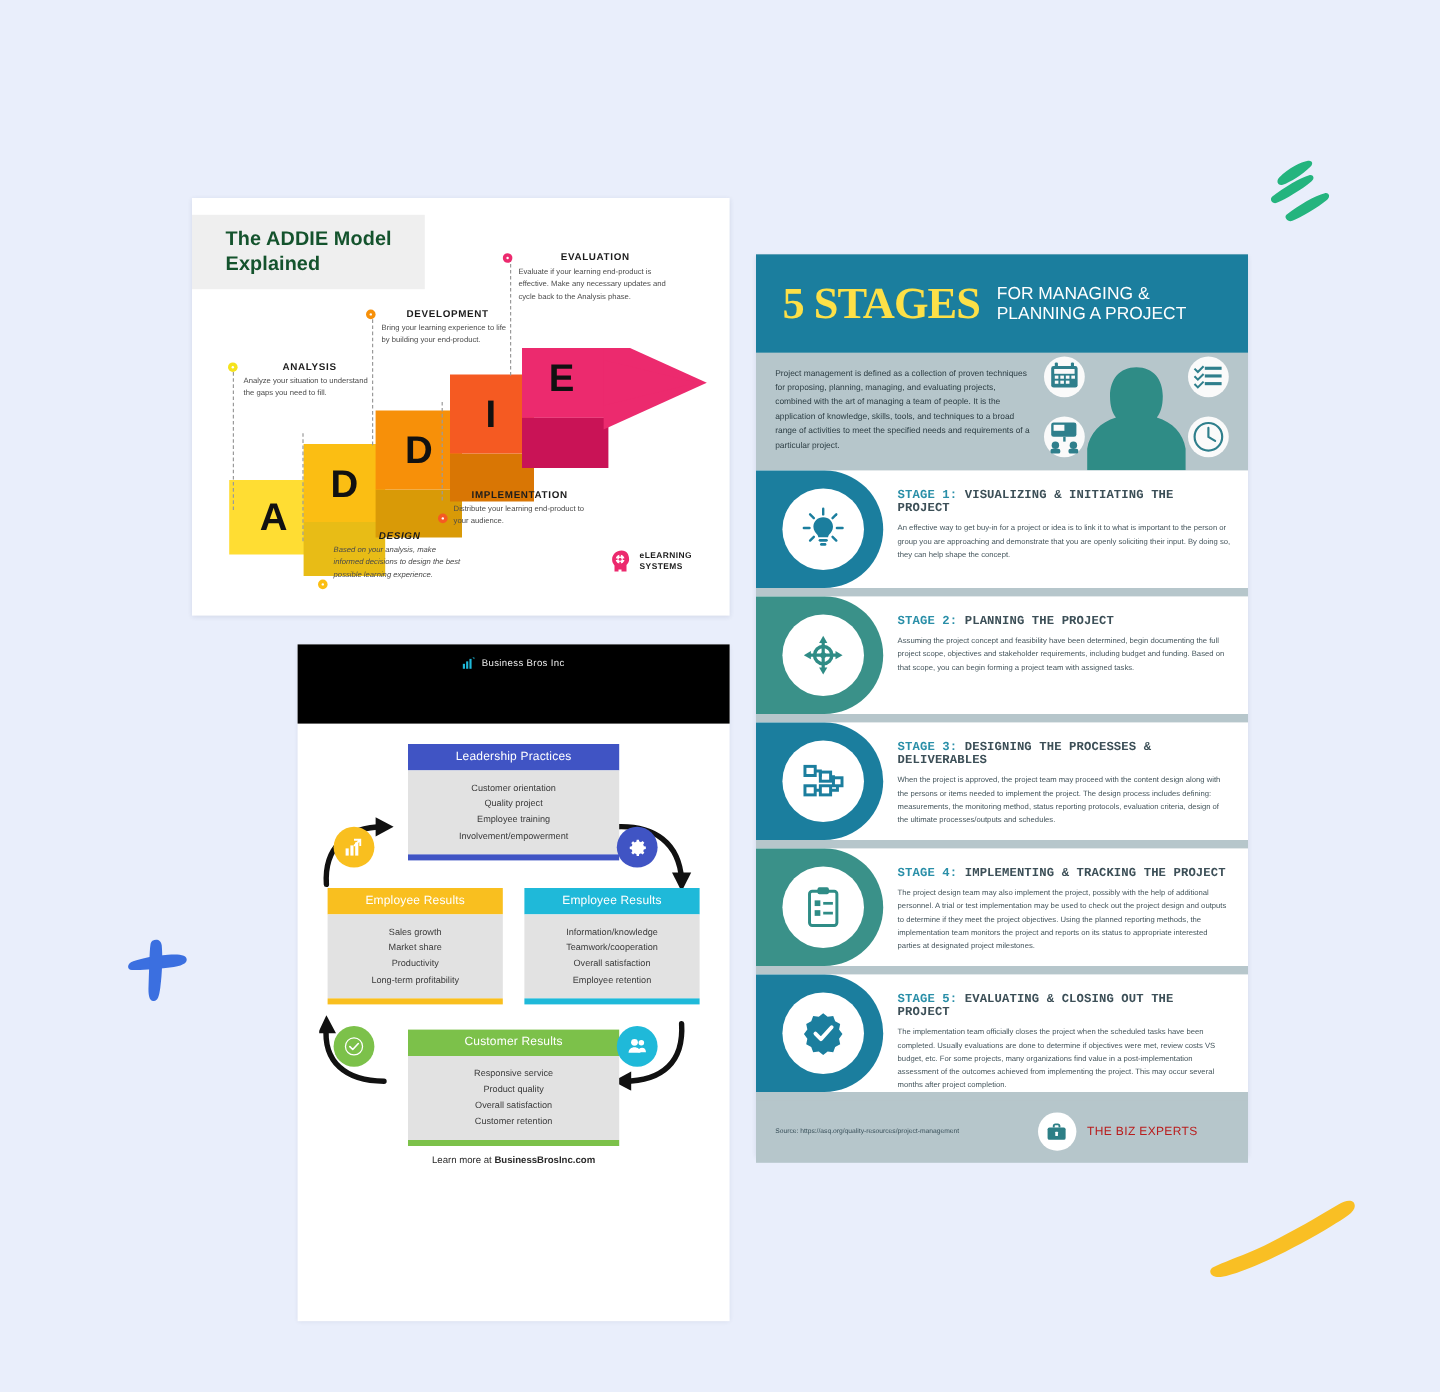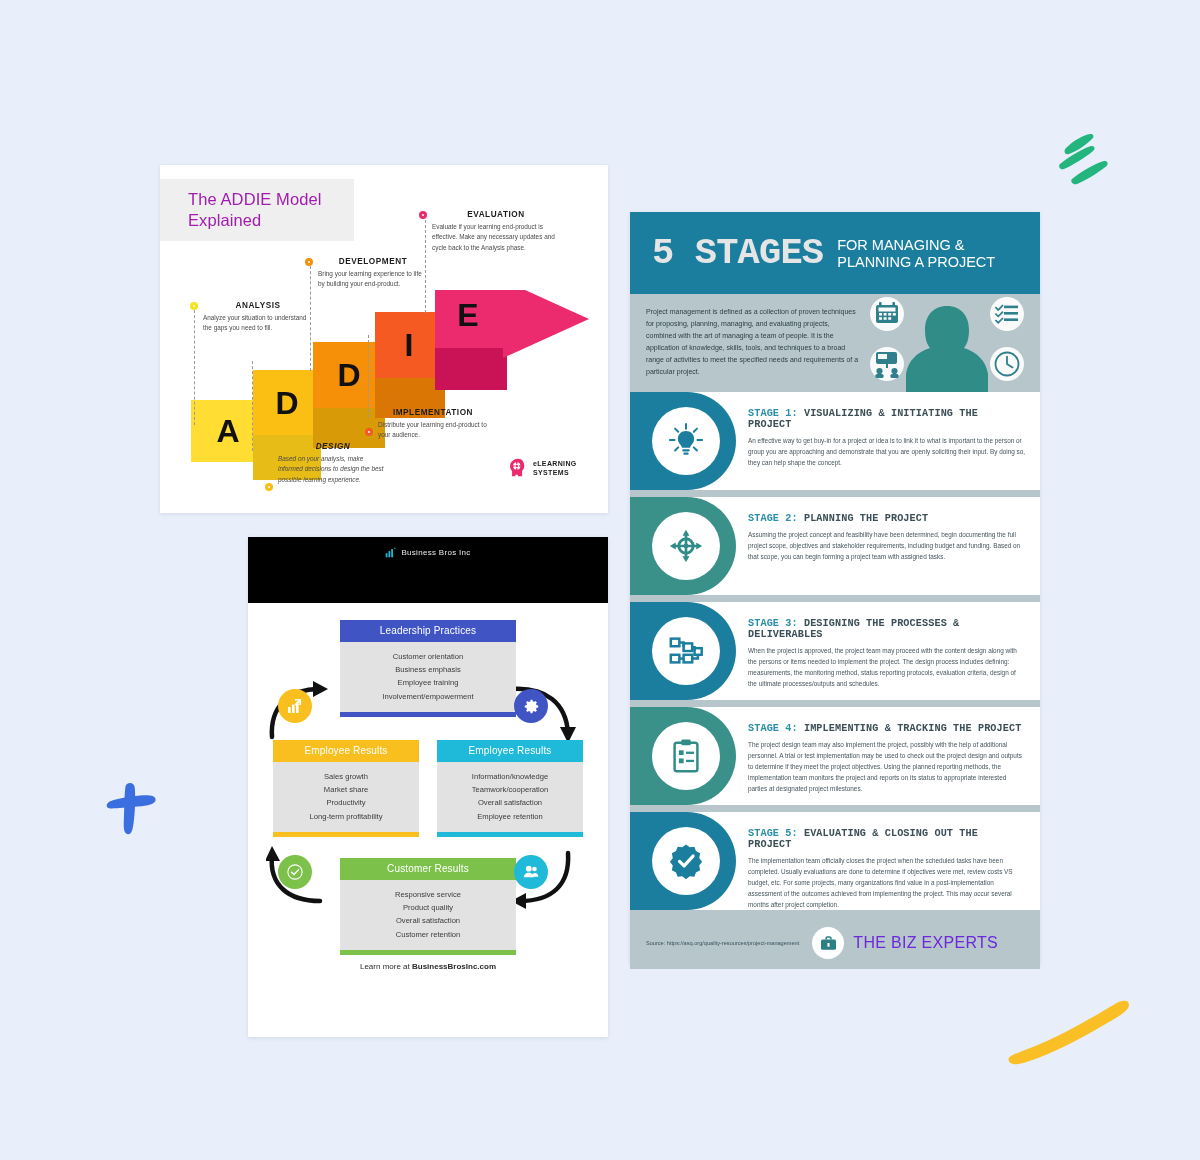--- a/index.html
+++ b/index.html
@@ -19,21 +19,21 @@
   
   .card{ position:absolute; background:#fff; box-shadow:0 1px 4px rgba(30,40,80,.10); }
 
   
   #addie-card{ left:160px; top:165px; width:448px; height:348px; }
   #addie-title-band{
     position:absolute; left:0; top:14px; width:194px; height:62px;
     background:#efefef; display:flex; align-items:center;
   }
   #addie-title{
-    margin-left:28px; font-size:16.5px; font-weight:normal; color:#a21caf;
+    margin-left:28px; font-size:16.5px; font-weight:bold; color:#14532d;
     line-height:1.28; letter-spacing:.1px;
   }
 
   
   .callout{ position:absolute; }
   .callout .c-title{ font-size:8.2px; font-weight:bold; letter-spacing:.55px; color:#1c1c1c;text-align:center; }
   .callout .c-body{ font-size:6.4px; line-height:1.62; color:#4a4a4a; margin-top:3px; width:110px; }
   .dot{
     position:absolute; width:8px; height:8px; border-radius:50%;
     display:flex; align-items:center; justify-content:center;
@@ -52,21 +52,21 @@
 
   
   #elearning-logo{
     position:absolute; left:348px; top:293px; display:flex; align-items:center; gap:5px;
   }
   #elearning-logo .el-text{
     font-size:7px; font-weight:bold; line-height:1.35; color:#1c1c1c; letter-spacing:.35px;
   }
 
   
-  #hpm-card{ left:248px; top:537px; width:360px; height:500px; }
+  #hpm-card{ left:248px; top:537px; width:360px; height:564px; }
   #hpm-header{ background:#000; height:66px; padding-top:10px; text-align:center; }
   #hpm-brand{ display:flex; align-items:center; justify-content:center; gap:5px; }
   #hpm-brand-name{ font-size:8px; color:#e9e9e9; letter-spacing:.3px; }
   #hpm-title{ color:#fff; font-size:16.5px; font-weight:bold; margin-top:9px; letter-spacing:-.1px; }
 
   .hpm-box{ position:absolute; }
   .hpm-box .bx-head{
     text-align:center; color:#fff; font-size:10px; padding:5px 0 6px;
     letter-spacing:.15px;
   }
@@ -95,22 +95,22 @@
     font-size:8px; color:#2a2a2a;
   }
   #hpm-footer b{ font-weight:bold; }
 
   .arrow-svg{ position:absolute; }
 
   
   #stages-card{ left:630px; top:212px; width:410px; height:752px; background:#b6c6cb; }
   #stages-head{ background:#1b7e9e; height:82px; display:flex; align-items:center; padding-left:22px; }
   #stages-head-num{
-    color:#e5e5e5; font-size:37px; font-weight:bold; letter-spacing:-.8px; line-height:1;
-    font-family:Liberation Mono, monospace;
+    color:#fde047; font-size:37px; font-weight:bold; letter-spacing:-.8px; line-height:1;
+    font-family:Liberation Serif, serif;
   }
   #stages-head-sub{ color:#fff; font-size:14.5px; line-height:1.12; margin-left:14px; margin-top:1px; }
 
   #stages-intro{ background:#b6c6cb; padding:12px 16px 10px; position:relative; height:98px; }
   #stages-intro-text{ width:214px; font-size:7px; line-height:1.72; color:#2d3e44; }
   #intro-figure{ position:absolute; left:232px; top:-2px; width:170px; height:100px; }
 
   .stage-row{ position:relative; height:98px; margin-bottom:7px; background:#fff; }
   .stage-blob{ position:absolute; left:0; top:0; width:106px; height:98px; border-radius:0 52px 52px 0; }
   .stage-circle{
@@ -122,21 +122,21 @@
   .stage-title .s-num{ color:#2a8fa8; font-weight:bold; }
   .stage-title .s-name{ font-weight:bold; color:#3c4f57; }
   .stage-desc{ font-size:6.4px; line-height:1.72; color:#44555c; margin-top:5px; }
 
   #stages-footer{
     height:52px; background:#b6c6cb; display:flex; align-items:center;
     padding:0 16px; justify-content:space-between;
   }
   #stages-source{ font-size:5.6px; color:#39505a; }
   #stages-brand{ display:flex; align-items:center; gap:9px; margin-right:26px; }
-  #stages-brand-name{ font-size:16px; color:#6d28d9; letter-spacing:.3px; }
+  #stages-brand-name{ font-size:10px; color:#b91c1c; letter-spacing:.3px; }
   .brand-circle{
     width:32px; height:32px; border-radius:50%; background:#fff;
     display:flex; align-items:center; justify-content:center;
   }
 </style>
 </head>
 <body>
 
 <svg class="doodle" id="green-strokes" viewBox="0 0 68 60">
   <g fill="#24b47e">
@@ -276,21 +276,21 @@
   </svg>
   <svg class="arrow-svg" style="left:256px; top:308px; width:86px; height:64px;" viewBox="0 0 86 64">
     <path d="M64 8 C66 40, 48 56, 16 56" stroke="#111" stroke-width="4.5" fill="none" stroke-linecap="round"></path>
     <path d="M22 48 L7 56 L22 64 Z" fill="#111"></path>
   </svg>
 
   <div class="hpm-box" id="box-leadership">
     <div class="bx-head" style="background:#4054c4;">Leadership Practices</div>
     <div class="bx-body">
       <div>Customer orientation</div>
-      <div>Business emphasis</div>
+      <div>Quality project</div>
       <div>Employee training</div>
       <div>Involvement/empowerment</div>
     </div>
     <div class="bx-foot" style="background:#4054c4;"></div>
   </div>
 
   <div class="hpm-box" id="box-empres-1">
     <div class="bx-head" style="background:#f9bf1f;">Employee Results</div>
     <div class="bx-body">
       <div>Sales growth</div>

